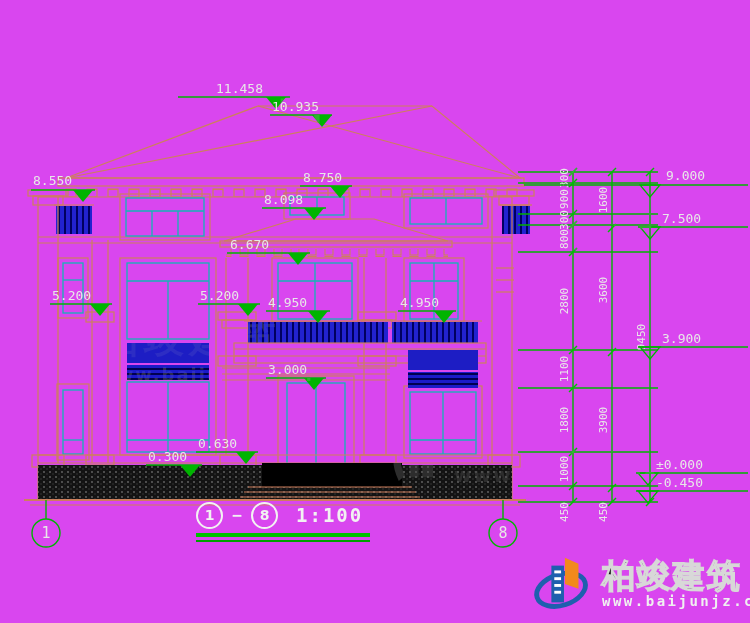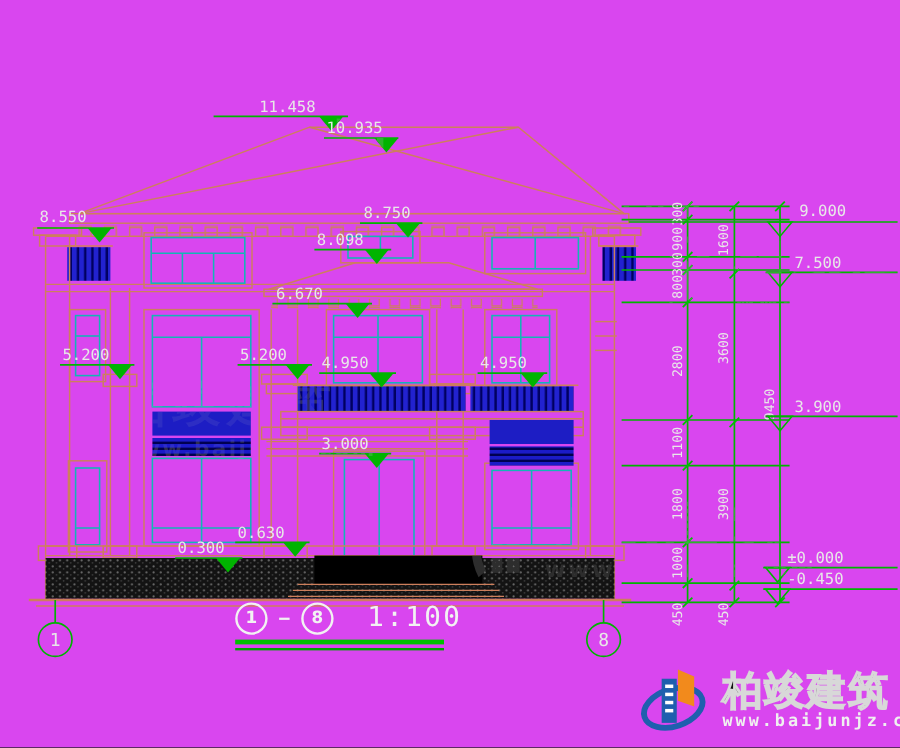--- a/index.html
+++ b/index.html
@@ -20,21 +20,21 @@
       mix-blend-mode:lighten;white-space:nowrap;}
   .wm .wm-brand{font-weight:bold;line-height:1;}
   .wm .wm-site{font-weight:bold;line-height:1;margin-top:8px;}
   
   .title-bar{position:absolute;left:196px;top:500px;z-index:3;color:#f2f2f2;}
   .title-row{display:flex;align-items:center;gap:4px;height:30px;}
   .bubble{display:inline-flex;align-items:center;justify-content:center;width:23px;height:23px;
           border:2px solid #f2f2f2;border-radius:50%;font-size:14px;font-weight:bold;}
   .tdash{font-size:18px;font-weight:bold;margin:0 1px;}
   .tname{font-size:27px;font-weight:bold;letter-spacing:2px;}
-  .tscale{font-size:23px;margin-left:24px;letter-spacing:2px;font-family:"DejaVu Sans Mono",monospace;}
+  .tscale{font-size:19px;margin-left:14px;letter-spacing:2px;font-family:"DejaVu Sans Mono",monospace;font-weight:bold;}
   .tline1{width:174px;height:4px;background:#00c000;margin-top:3px;}
   .tline2{width:174px;height:2px;background:#00a000;margin-top:3px;}
   
   .logo{position:absolute;left:532px;top:554px;z-index:3;display:flex;align-items:center;gap:8px;}
   .logo-brand{font-size:33px;font-weight:bold;color:#101010;line-height:1.05;letter-spacing:2px;
               -webkit-text-stroke:1.3px #d8d8d8;}
   .logo-site{font-size:14px;font-weight:bold;color:#f0f0f0;letter-spacing:2.5px;
              font-family:"DejaVu Sans Mono",monospace;}
 </style>
 </head>

